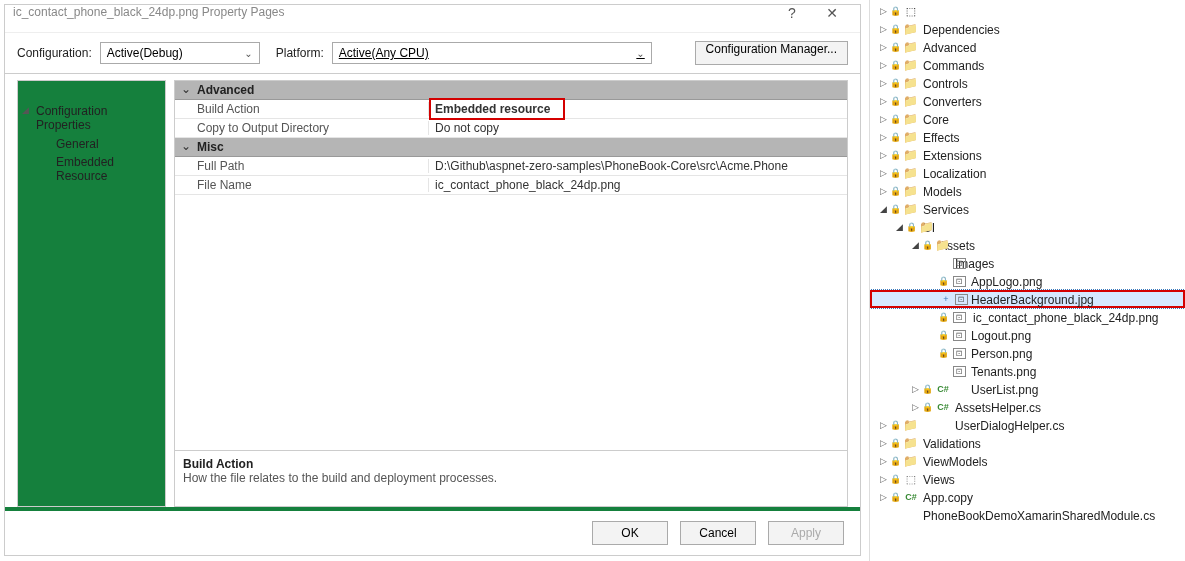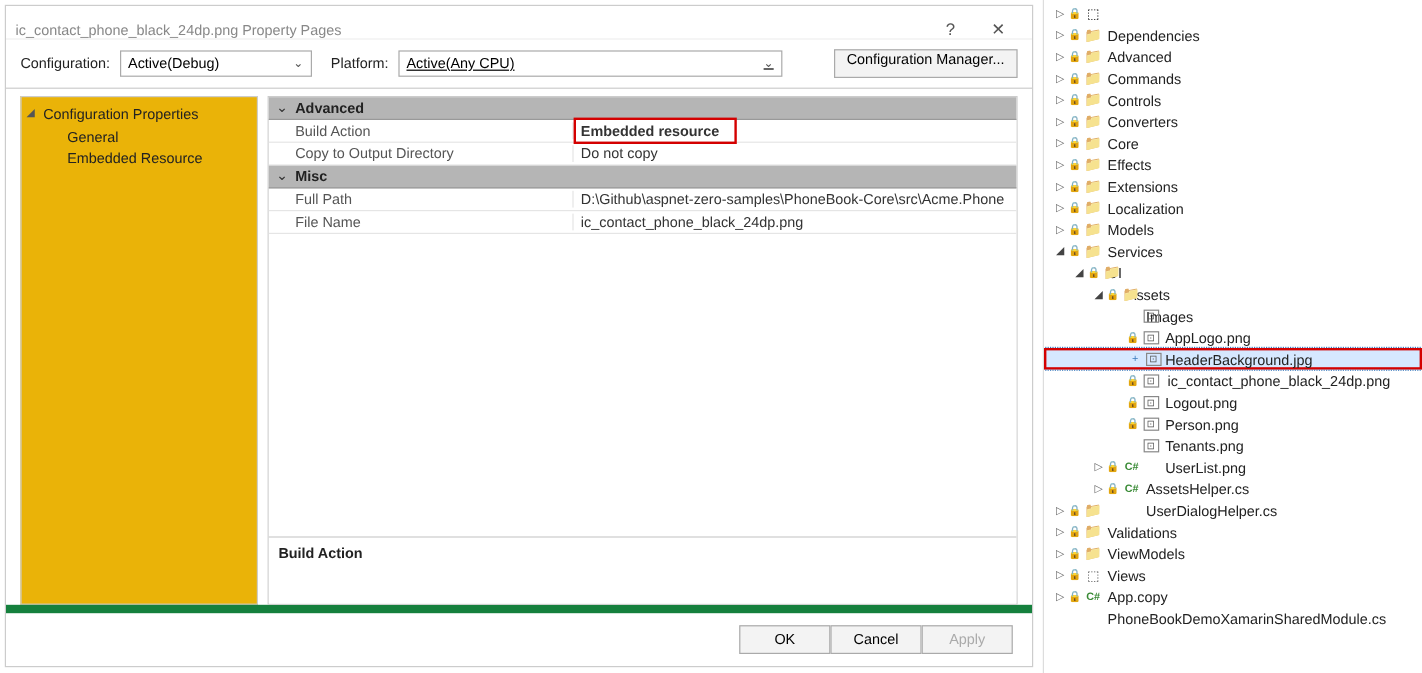--- a/index.html
+++ b/index.html
@@ -1,55 +1,55 @@
 <!DOCTYPE html>
 <html><head>
 <meta charset="utf-8">
 <style>
 * { box-sizing: border-box; font-family: "Segoe UI", Tahoma, sans-serif; font-size: 12px; }
 body { margin: 0; padding: 0; background: #fff; width: 1185px; height: 561px; overflow: hidden; display: flex; }
 
 .dialog-area { width: 870px; height: 561px; display: flex; flex-direction: column; border-right: 1px solid #ddd; }
 .dialog { border: 1px solid #ccc; width: 857px; margin: 4px; height: 552px; display: flex; flex-direction: column; background: #fff; }
 
-.titlebar { height: 28px; display: flex; align-items: flex-end; padding: 0 8px; color: #888; border-bottom: 1px solid #eee; }
+.titlebar { height: 28px; display: flex; align-items: flex-start; padding: 0 8px; color: #888; border-bottom: 1px solid #eee; }
 .titlebar-title { flex: 1; }
 .titlebar-btn { width: 40px; text-align: center; color: #555; cursor: pointer; font-size: 14px; }
 
 .config-row { display: flex; align-items: center; padding: 8px 12px; gap: 8px; border-bottom: 1px solid #ccc; }
 .config-label { color: #222; }
 .combo { border: 1px solid #aaa; height: 22px; display: flex; align-items: center; padding: 0 6px; background: #fff; position: relative; }
 .combo .chev { margin-left: auto; font-size: 10px; color: #555; }
 .combo.config { width: 160px; }
 .combo.platform { width: 320px; text-decoration: underline; }
 .cfg-mgr-btn { border: 1px solid #aaa; height: 24px; padding: 0 10px; background: #f3f3f3; margin-left: auto; cursor: pointer; display: flex; align-items: flex-start; }
 
 .body { flex: 1; display: flex; padding: 6px 12px 0 12px; gap: 8px; min-height: 0; }
 
-.tree-left { width: 198px; border: 1px solid #ccc; padding: 4px 0; background: #eab308; }
+.tree-left { width: 149px; border: 1px solid #ccc; padding: 20px 0; background: #15803d; }
 .tree-left .cat { padding: 3px 6px 3px 18px; color: #222; position: relative; }
 .tree-left .cat::before { content: "◢"; position: absolute; left: 4px; top: 4px; font-size: 9px; color: #555; }
 .tree-left .child { padding: 2px 6px 2px 38px; color: #222; cursor: pointer; }
 .tree-left .child.selected { color: #222; }
 
 .propgrid-area { flex: 1; display: flex; flex-direction: column; border: 1px solid #ccc; }
 .grid { flex: 1; min-height: 0; background: #fff; }
 .sect { background: #b5b5b5; color: #222; font-weight: bold; padding: 2px 6px 2px 22px; border-bottom: 1px solid #999; position: relative; }
 .sect::before { content: "⌄"; position: absolute; left: 6px; top: 1px; font-size: 12px; font-weight: normal; color: #333; }
 .row { display: flex; border-bottom: 1px solid #e5e5e5; height: 19px; align-items: center; }
 .row .name { width: 254px; padding-left: 22px; color: #555; border-right: 1px solid #e5e5e5; }
 .row .val { padding-left: 6px; color: #333; flex: 1; }
 .row.highlight .val { font-weight: bold; }
 .red-box { border: 2px solid #d40000; position: absolute; }
 
 .help { border-top: 1px solid #ccc; padding: 6px 8px; background: #fff; height: 56px; }
 .help-title { font-weight: bold; color: #222; }
 .help-text { color: #555; }
 
-.buttons { display: flex; justify-content: flex-end; padding: 10px 16px; border-top: 7px solid #15803d; }
+.buttons { display: flex; justify-content: flex-end; gap: 12px; padding: 10px 16px; border-top: 4px solid #15803d; }
 .btn { min-width: 76px; height: 24px; border: 1px solid #aaa; background: #f3f3f3; display: flex; align-items: center; justify-content: center; cursor: pointer; }
 .btn.disabled { color: #aaa; cursor: default; text-align: right; }
 
 
 .solexp { flex: 1; height: 561px; overflow: hidden; padding: 2px 0; background: #fff; }
 .node { display: flex; align-items: center; height: 18px; white-space: nowrap; cursor: pointer; }
 .exp { width: 11px; text-align: center; font-size: 9px; color: #666; margin-right: 1px; }
 .exp.open::before { content: "◢"; color: #444; }
 .exp.closed::before { content: "▷"; }
 .exp.none::before { content: ""; }
@@ -119,20 +119,21 @@
               <div class="val">D:\Github\aspnet-zero-samples\PhoneBook-Core\src\Acme.Phone</div>
             </div>
             <div class="row">
               <div class="name">File Name</div>
               <div class="val">ic_contact_phone_black_24dp.png</div>
             </div>
           </div>
         <div class="red-box" style="left:254px; top:17px; width:136px; height:22px;"></div>
         <div class="help">
           <div class="help-title">Build Action</div>
+          <div class="help-text">How the file relates to the build and deployment processes.</div>
         </div>
       </div>
     </div>
 
     <div class="buttons">
       <div class="btn">
           <span>OK</span>
         </div>
       <div class="btn">
           <span>Cancel</span>

